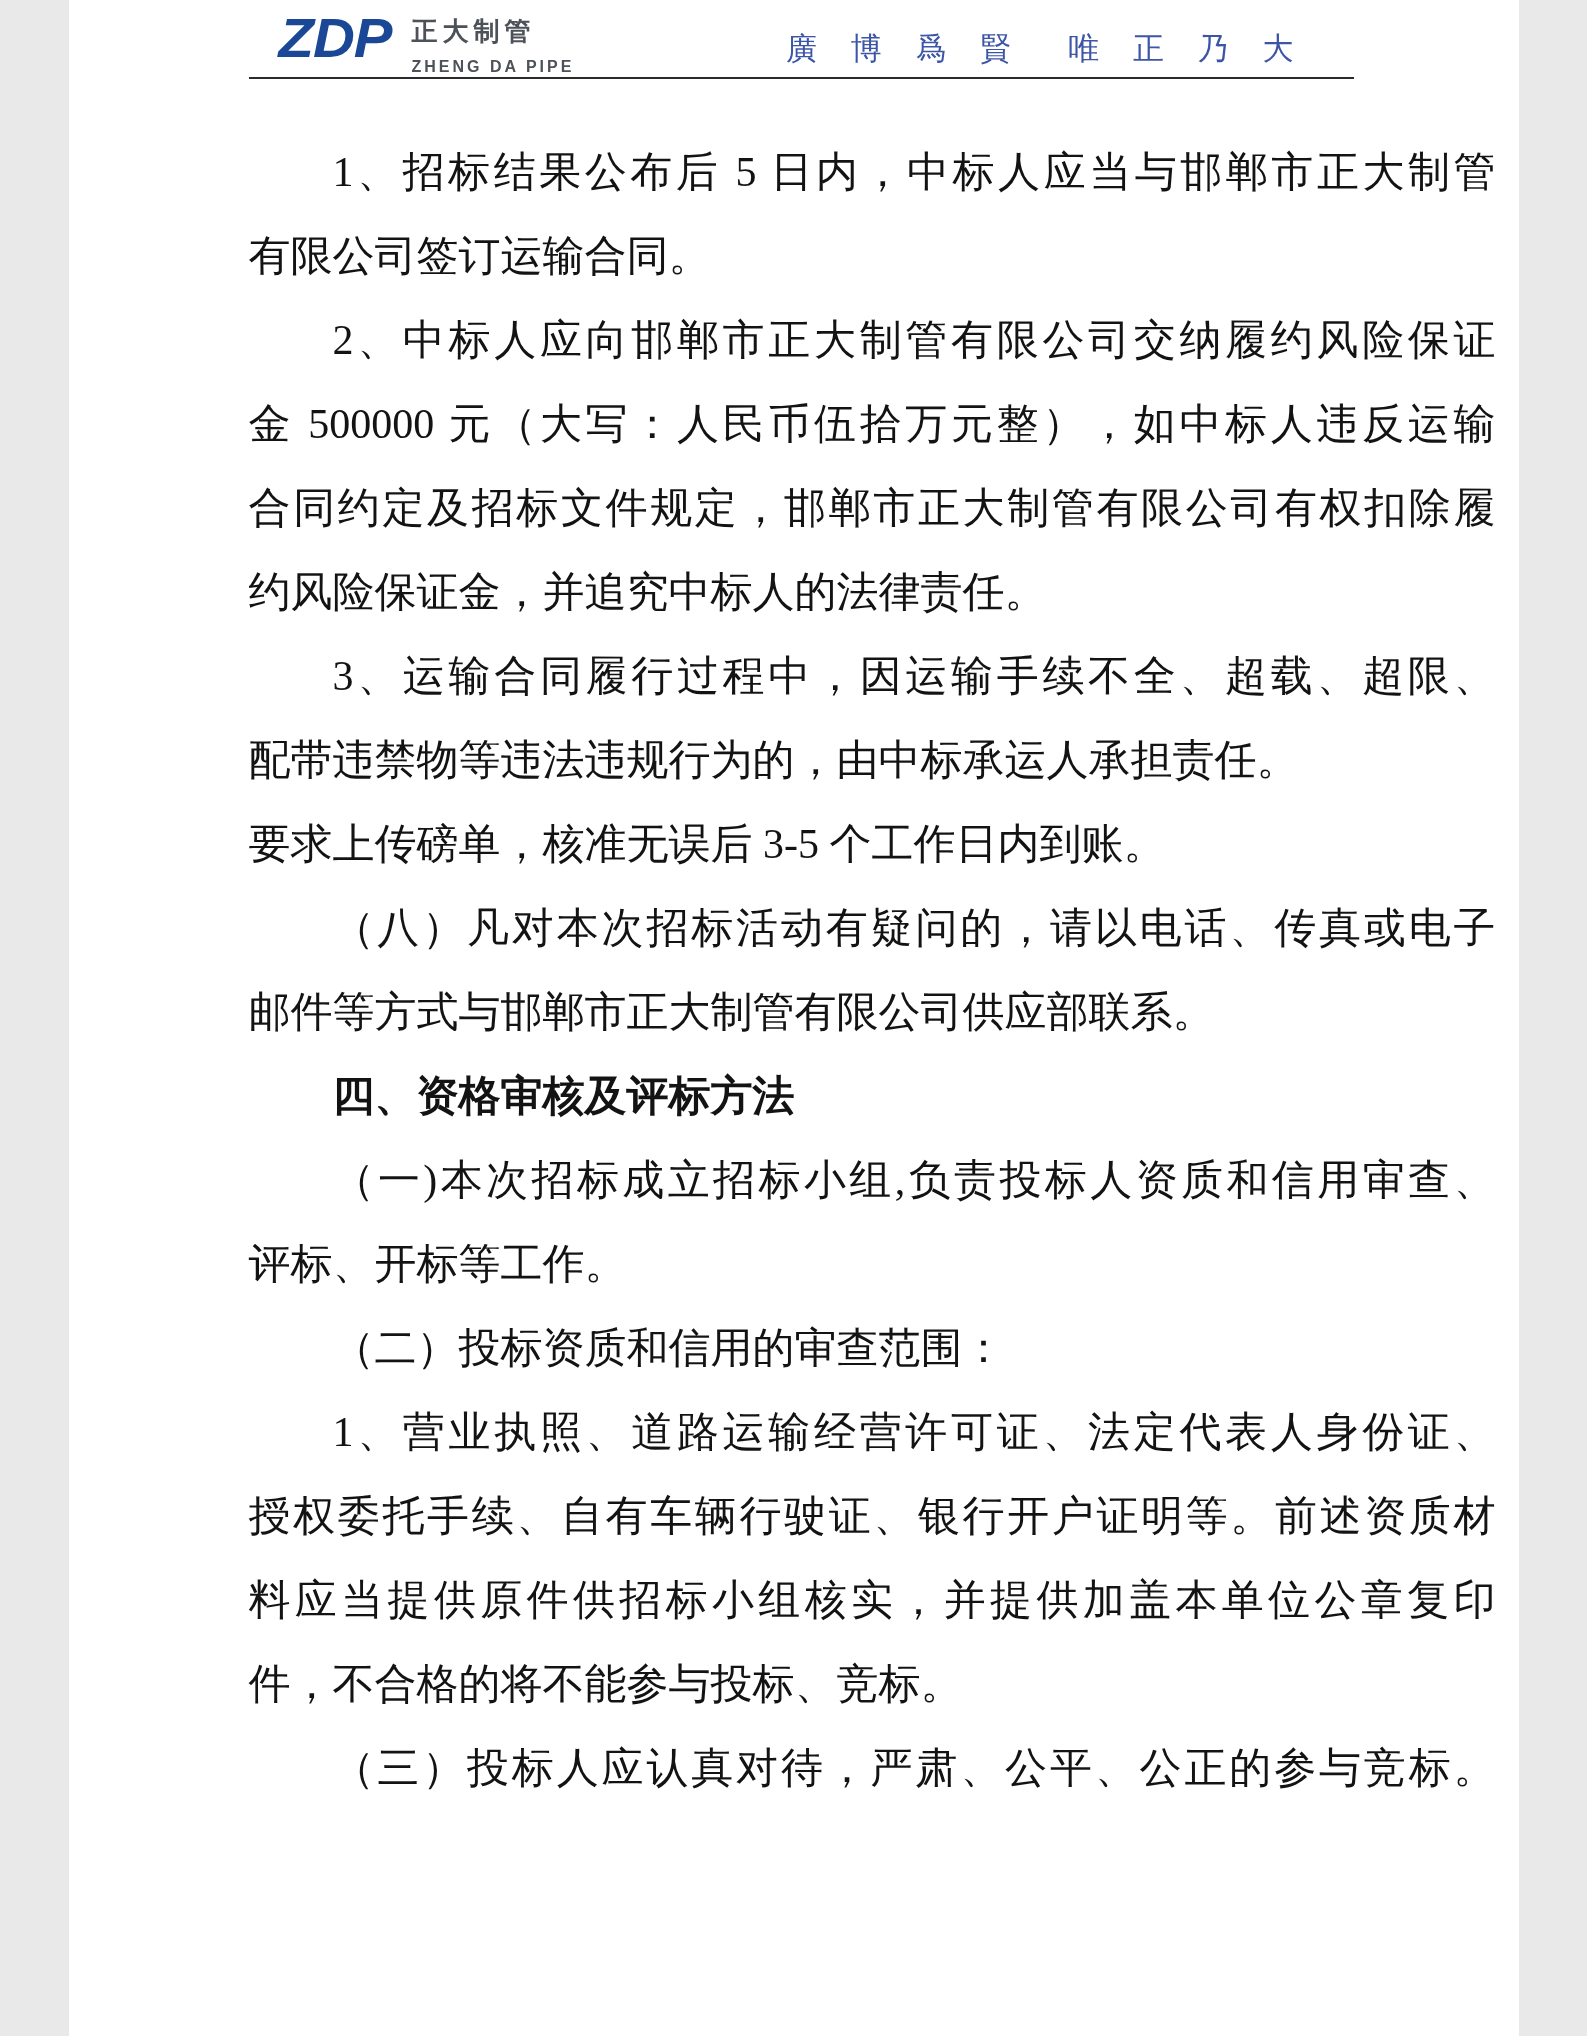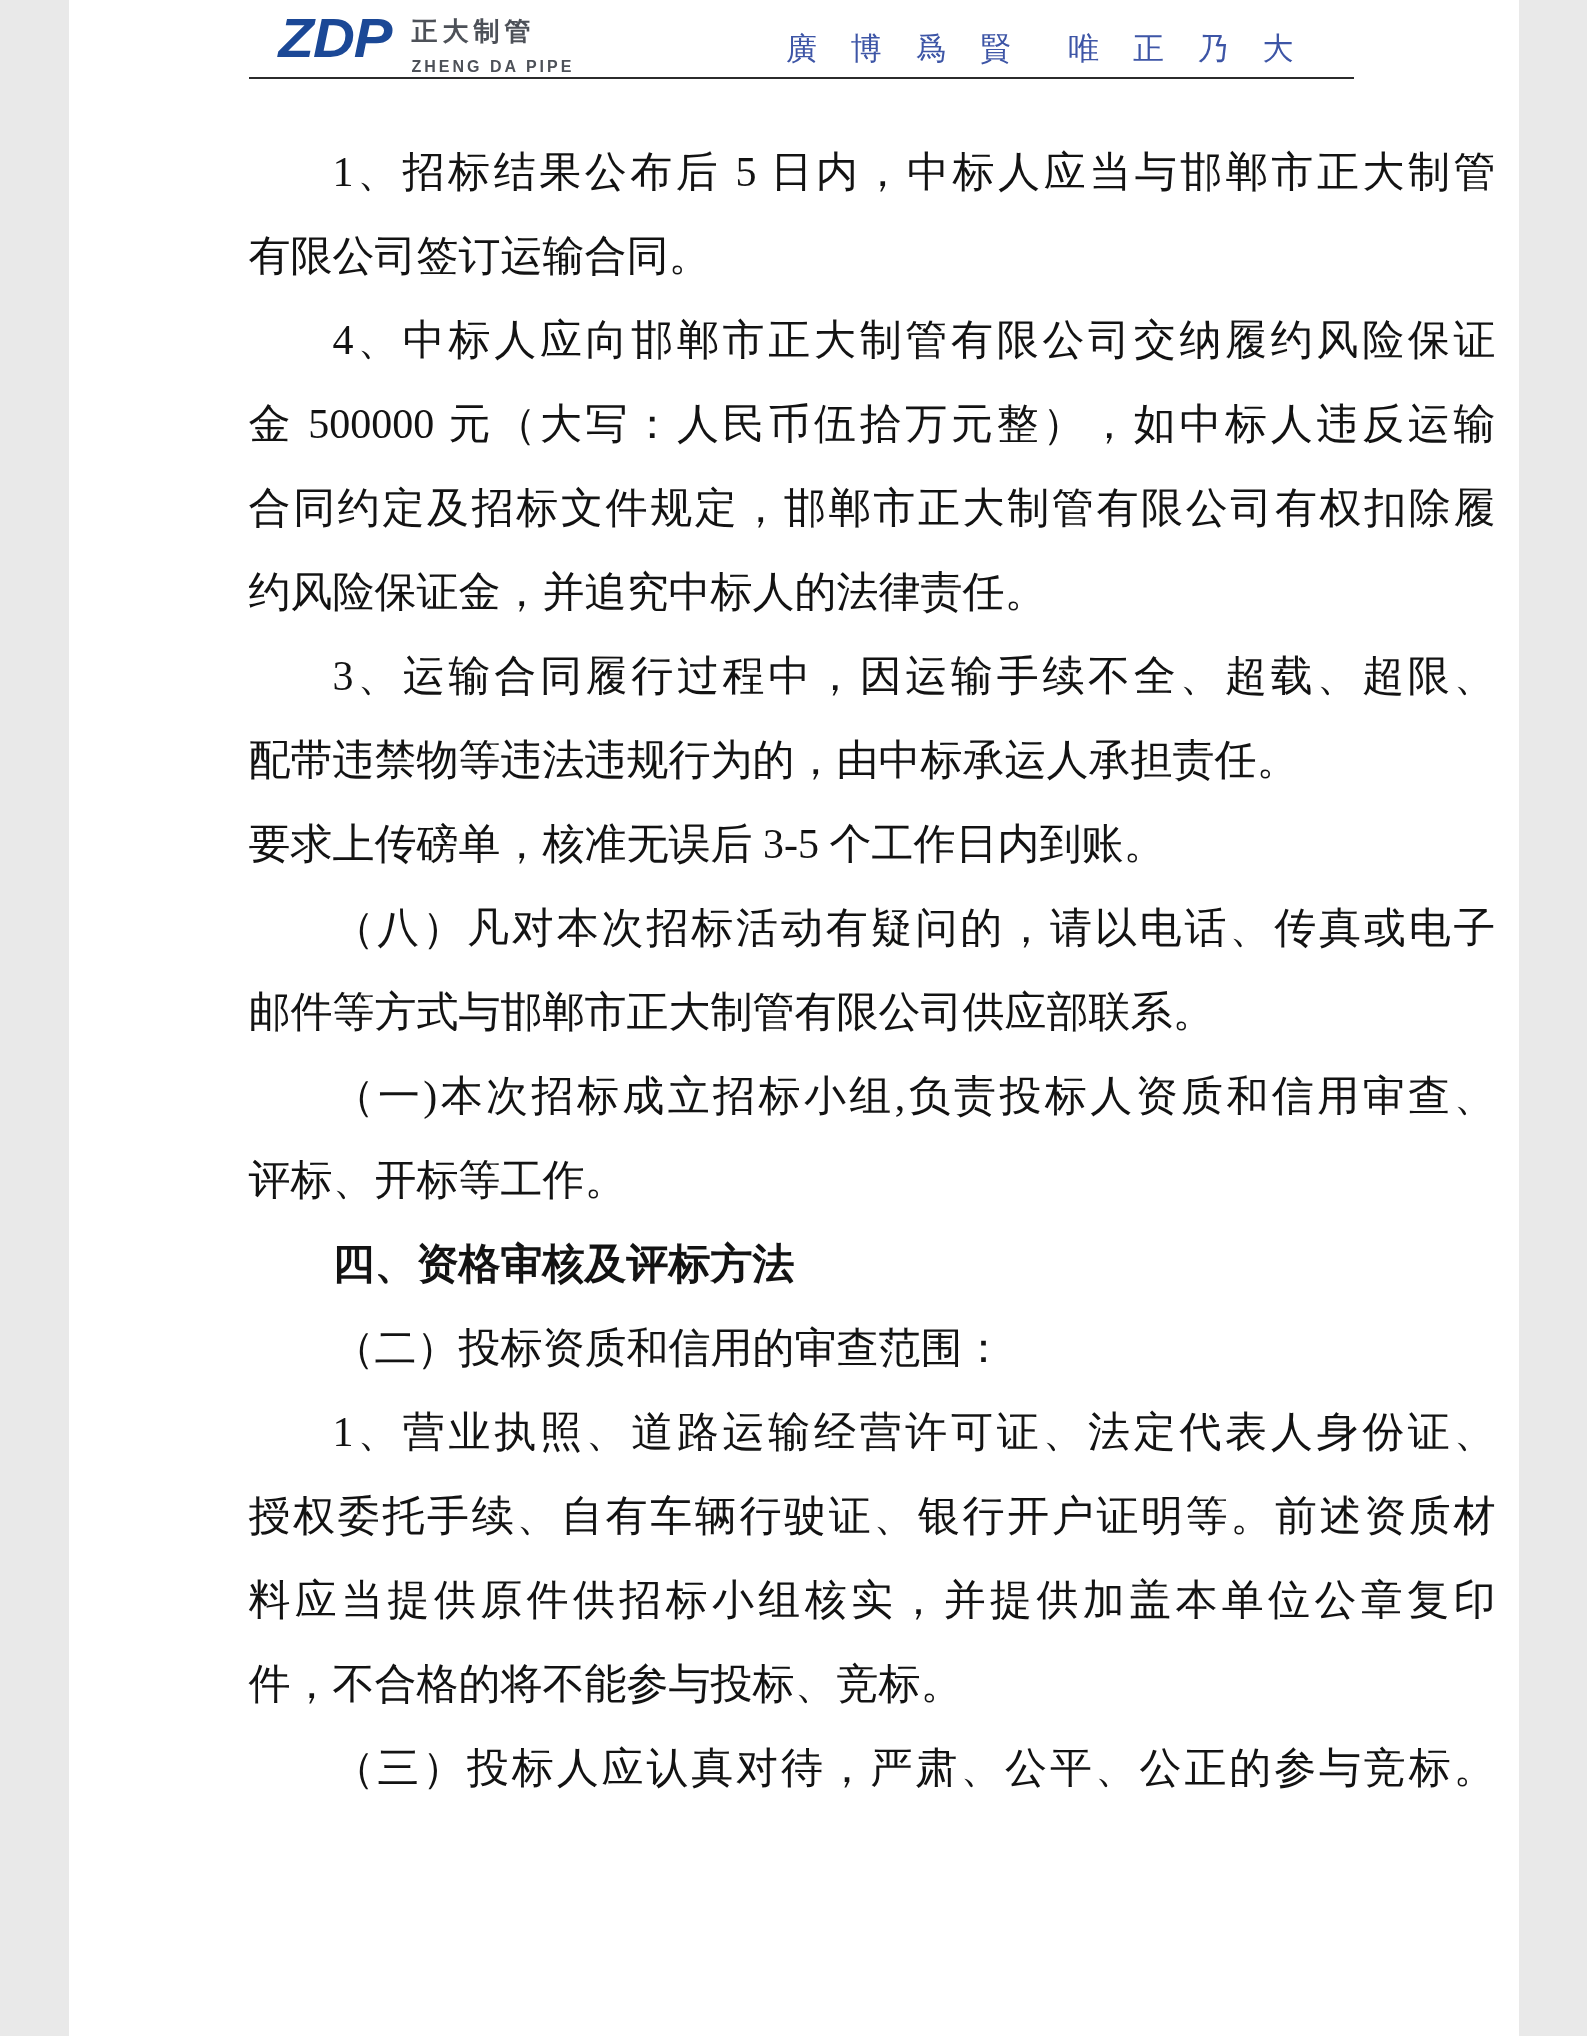--- a/index.html
+++ b/index.html
@@ -56,42 +56,42 @@
   <div class="motto">廣 博 爲 賢　唯 正 乃 大</div>
 
   <div class="rule"></div>
 
   <div class="doc" id="doc">
       <div class="para">
         <div class="line first">1、招标结果公布后 5 日内，中标人应当与邯郸市正大制管</div>
         <div class="line last">有限公司签订运输合同。</div>
       </div>
       <div class="para">
-        <div class="line first">4、中标人应向邯郸市正大制管有限公司交纳履约风险保证</div>
+        <div class="line first">2、中标人应向邯郸市正大制管有限公司交纳履约风险保证</div>
         <div class="line">金 500000 元（大写：人民币伍拾万元整），如中标人违反运输</div>
         <div class="line">合同约定及招标文件规定，邯郸市正大制管有限公司有权扣除履</div>
         <div class="line last">约风险保证金，并追究中标人的法律责任。</div>
       </div>
       <div class="para">
         <div class="line first">3、运输合同履行过程中，因运输手续不全、超载、超限、</div>
         <div class="line last">配带违禁物等违法违规行为的，由中标承运人承担责任。</div>
       </div>
       <div class="para">
         <div class="line last">要求上传磅单，核准无误后 3-5 个工作日内到账。</div>
       </div>
       <div class="para">
         <div class="line first">（八）凡对本次招标活动有疑问的，请以电话、传真或电子</div>
         <div class="line last">邮件等方式与邯郸市正大制管有限公司供应部联系。</div>
       </div>
+      <div class="para bold">
+        <div class="line first last">四、资格审核及评标方法</div>
+      </div>
       <div class="para">
         <div class="line first">（一)本次招标成立招标小组,负责投标人资质和信用审查、</div>
         <div class="line last">评标、开标等工作。</div>
-      </div>
-      <div class="para bold">
-        <div class="line first last">四、资格审核及评标方法</div>
       </div>
       <div class="para">
         <div class="line first last">（二）投标资质和信用的审查范围：</div>
       </div>
       <div class="para">
         <div class="line first">1、营业执照、道路运输经营许可证、法定代表人身份证、</div>
         <div class="line">授权委托手续、自有车辆行驶证、银行开户证明等。前述资质材</div>
         <div class="line">料应当提供原件供招标小组核实，并提供加盖本单位公章复印</div>
         <div class="line last">件，不合格的将不能参与投标、竞标。</div>
       </div>

